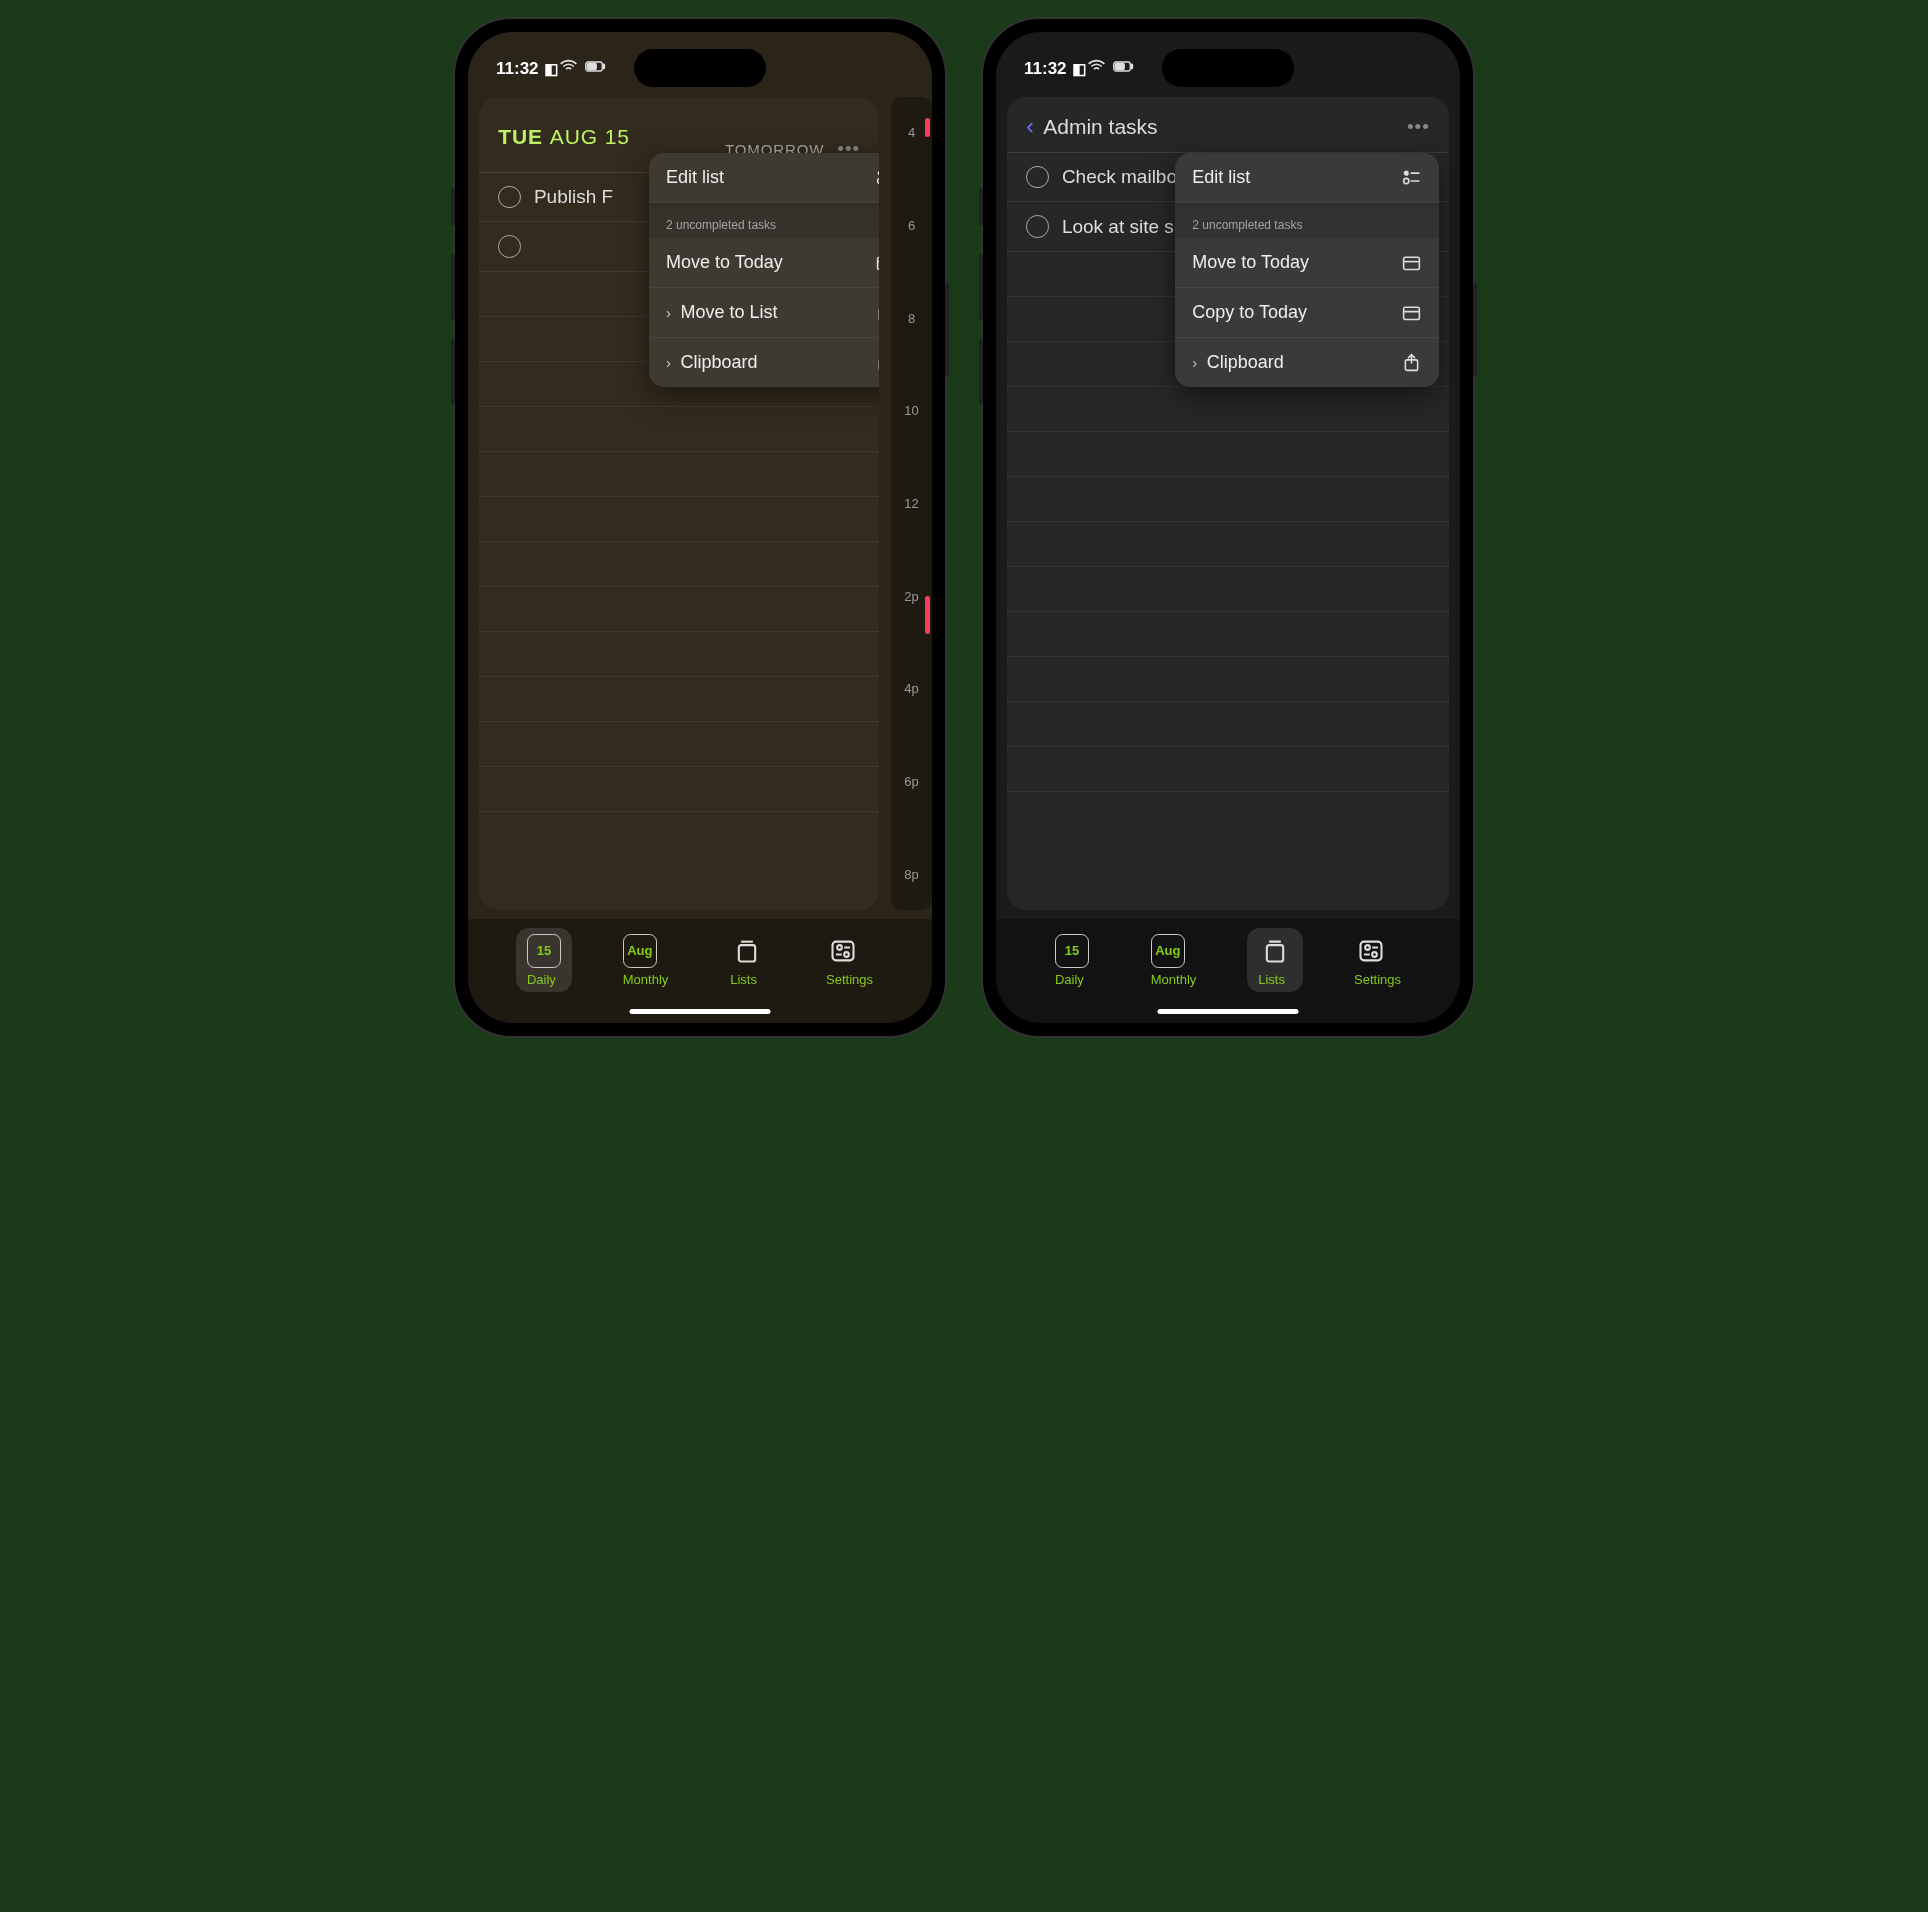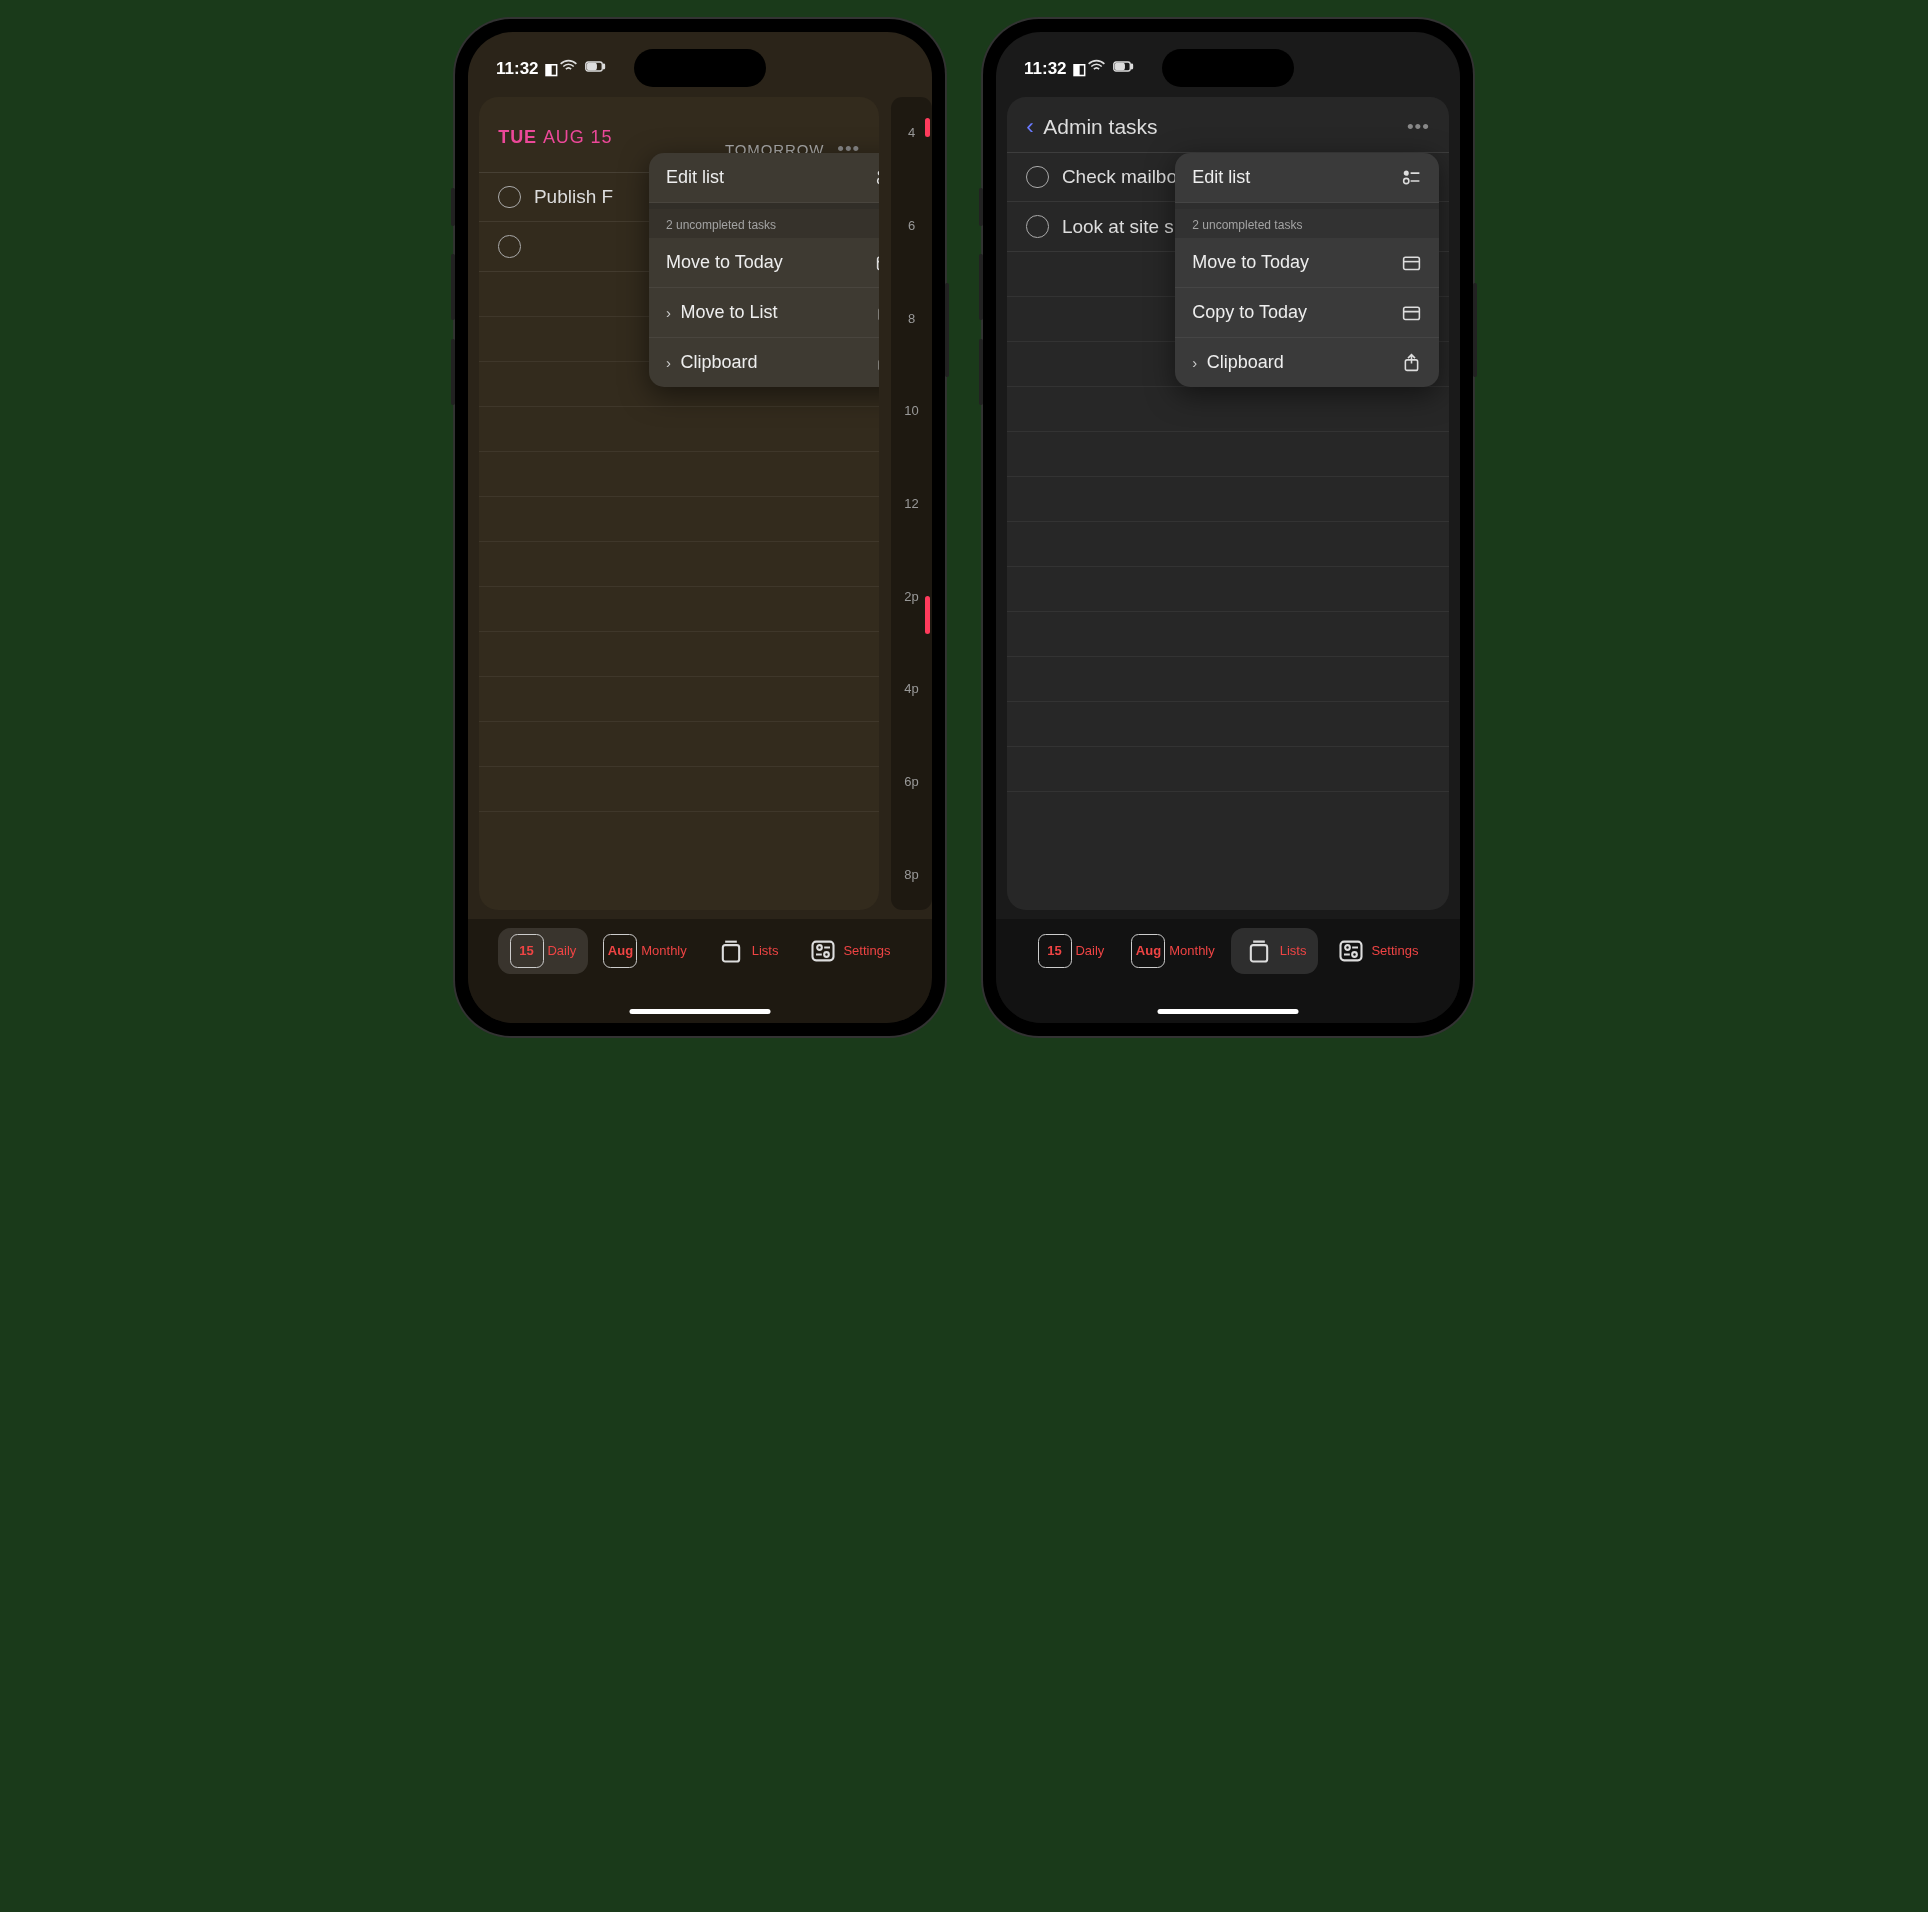--- a/index.html
+++ b/index.html
@@ -69,21 +69,21 @@
   }
   .phone-left .main-card { background: rgba(70,60,40,0.3); }
 
   .card-header {
     display: flex;
     justify-content: space-between;
     align-items: center;
     padding: 0 19px 11.3px;
     border-bottom: 0.9px solid rgba(255,255,255,0.1);
   }
-  .day-label { color: #ec4899; font-size: 18px; letter-spacing: 0.9px; }
+  .day-label { color: #bef264; font-size: 21px; letter-spacing: 0.9px; }
   .day-label strong { font-weight: 700; }
   .day-label span { font-weight: 300; }
   .header-right { display: flex; align-items: center; gap: 13px; color: #aaa; font-size: 15px; letter-spacing: 0.9px; margin-top: 24px; }
   .ellipsis { color: #888; font-size: 19px; letter-spacing: 0.9px; }
 
   .back-header { display: flex; align-items: center; gap: 9.4px; padding: 0 19px 11.3px; border-bottom: 0.9px solid rgba(255,255,255,0.1); color: #ddd; font-size: 21px; }
   .back-chevron { color: #6a7aff; font-size: 22.6px; }
   .header-ellipsis-right { margin-left: auto; color: #888; font-size: 19px; letter-spacing: 0.9px; }
 
   .task-row {
@@ -181,24 +181,23 @@
     right: 0;
     height: 104px;
     display: flex;
     justify-content: space-around;
     align-items: flex-start;
     padding: 9.4px 28px 0;
     background: rgba(0,0,0,0.3);
   }
   .tab {
     display: flex;
-    flex-direction: row;
-    align-items: center;
+    flex-direction: column;
     gap: 3.8px;
-    color: #ef4444;
+    color: #84cc16;
     font-size: 13px;
     padding: 5.6px 11.3px;
     border-radius: 13px;
   }
   .tab.active { background: rgba(255,255,255,0.12); }
   .tab-icon {
     width: 34px;
     height: 34px;
     display: flex;
     align-items: center;

